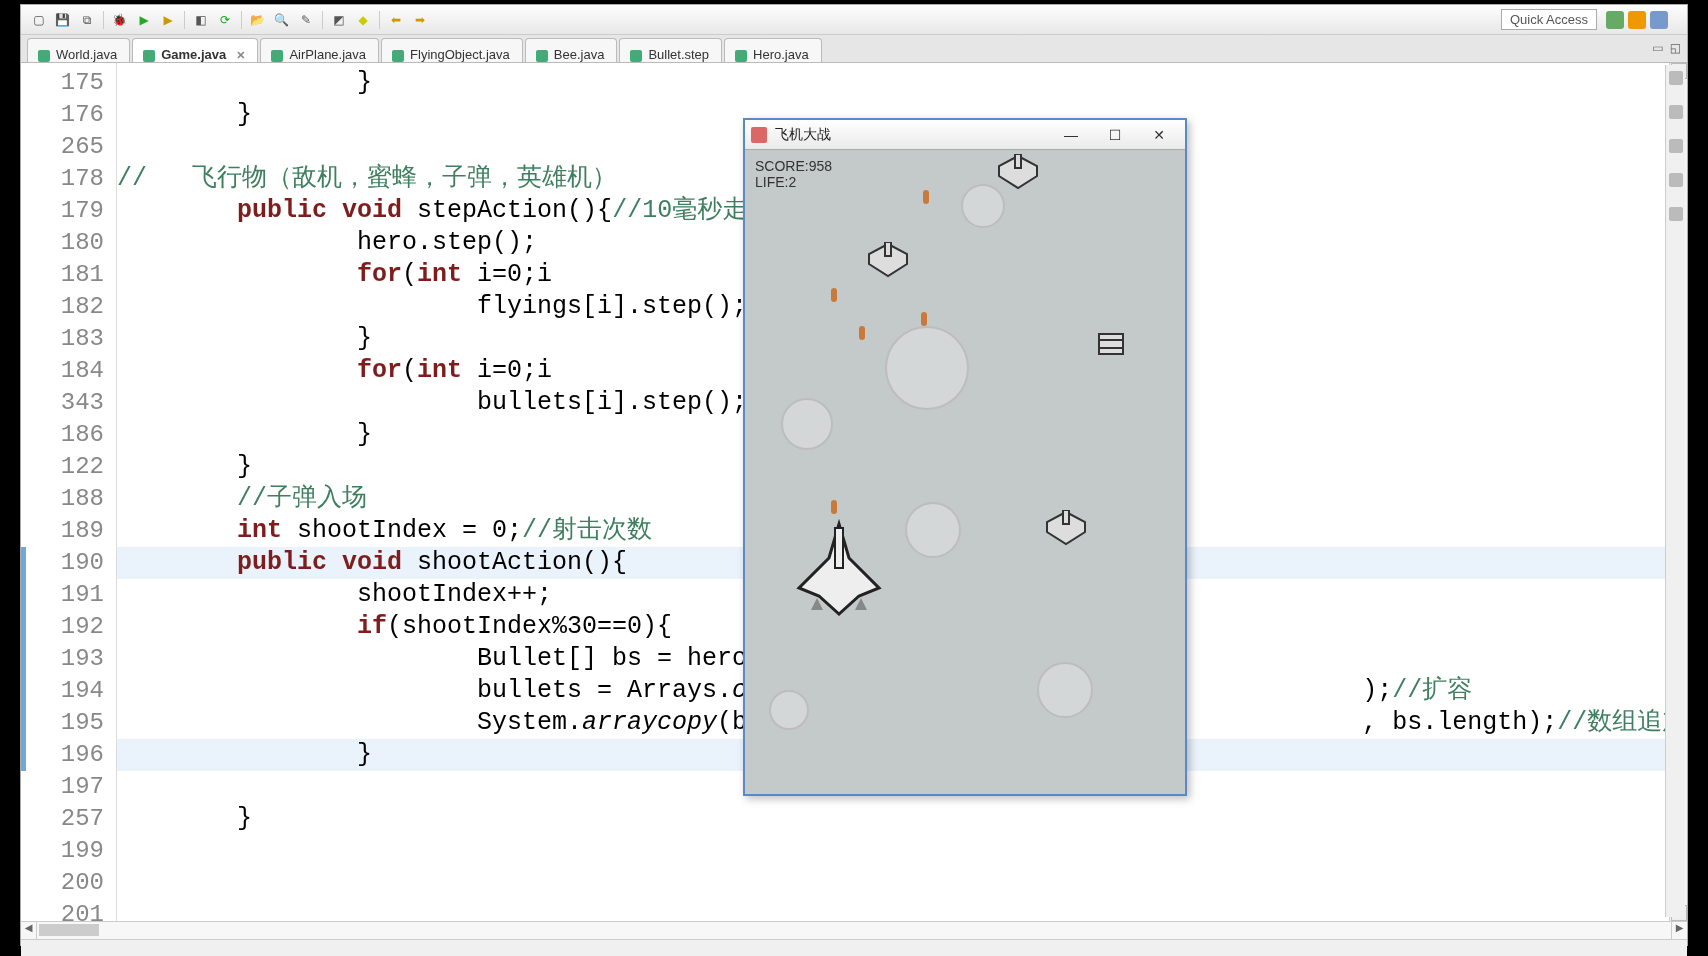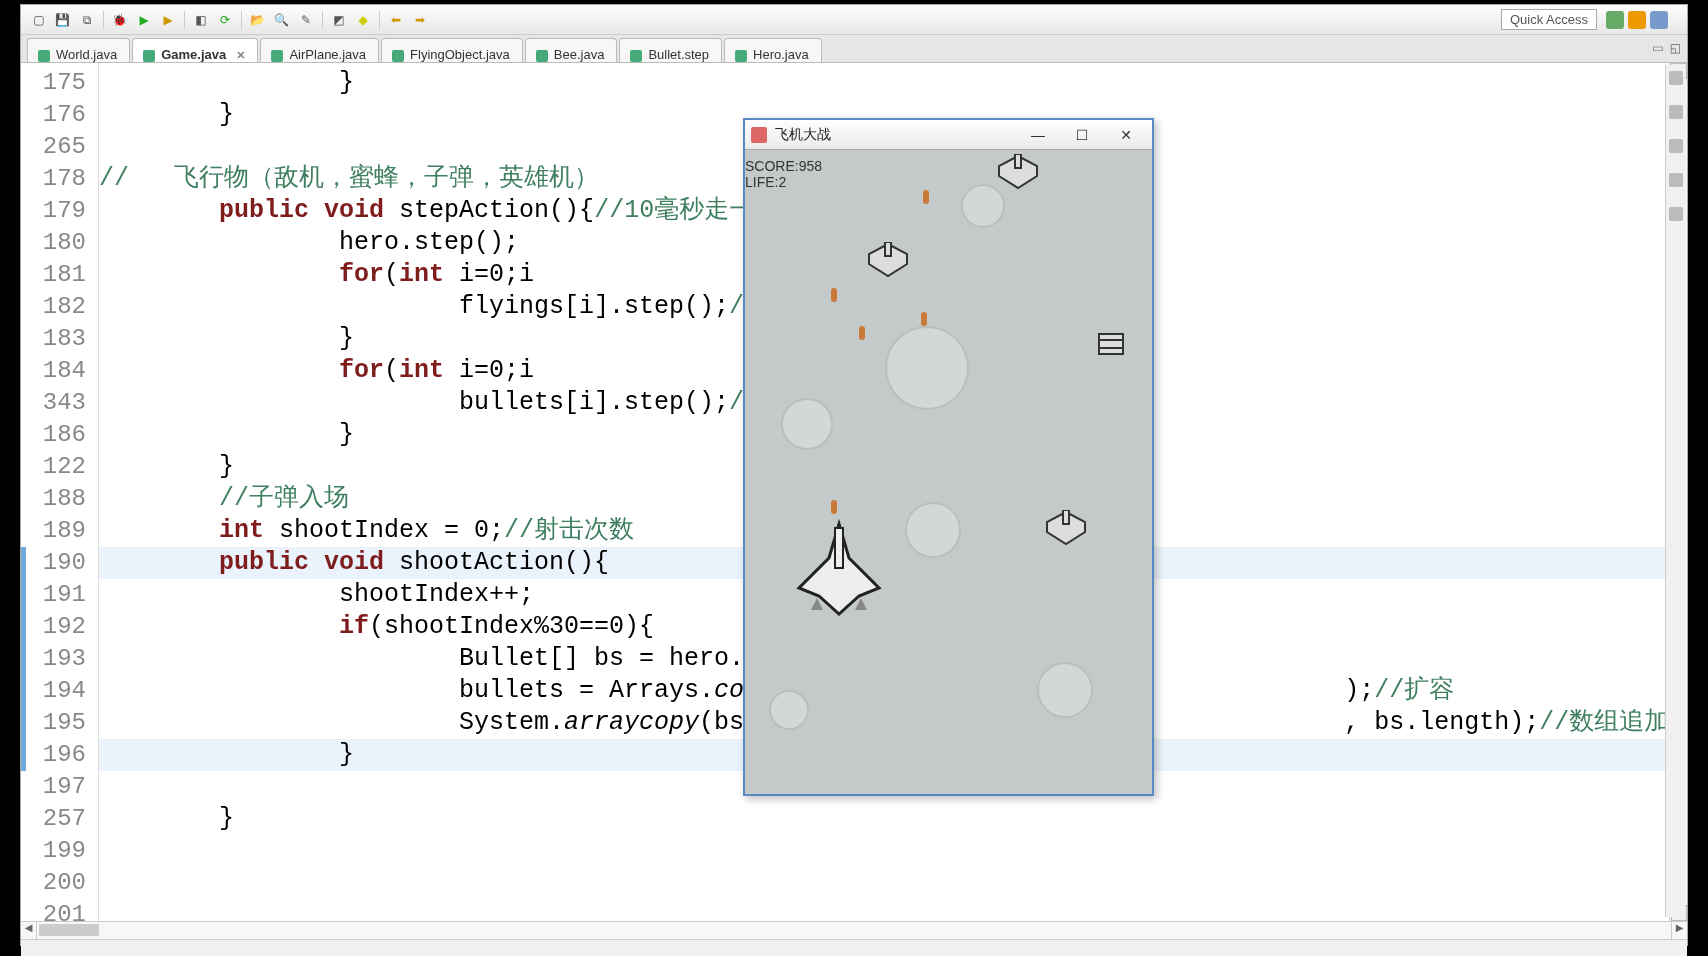--- a/index.html
+++ b/index.html
@@ -85,21 +85,21 @@
     display:inline-block;
   }
   .tab-close { font-size:11px; color:#888; margin-left:4px;}
   .tab-right-icons{position:absolute;right:6px;top:6px;display:flex;gap:6px;}
   .editor-area {
     display: flex;
     height: calc(100% - 58px - 24px);
     background: #fff;
   }
   .gutter {
-    width: 78px;
+    width: 96px;
     background: #fff;
     text-align: right;
     padding-top: 4px;
     border-right: 1px solid #ddd;
     user-select:none;
   }
   .line-no {
     font-family: "Consolas","Courier New",monospace;
     font-size: 24px;
     color: #888;
@@ -141,21 +141,21 @@
     position:absolute;right:2px;top:60px;bottom:28px;width:20px;
     background:#f0f0f0;border-left:1px solid #ccc;
     display:flex;flex-direction:column;align-items:center;gap:20px;padding-top:6px;
   }
   .outline-strip .oicon{width:14px;height:14px;background:#bbb;border-radius:2px;}
   
   .game-window {
     position: absolute;
     left: 743px;
     top: 118px;
-    width: 411px;
+    width: 444px;
     height: 678px;
     background: #fde047;
     border: 2px solid #5a8ac6;
     box-shadow: 3px 3px 8px rgba(0,0,0,.25);
     display:flex;flex-direction:column;
   }
   .titlebar {
     height: 30px;
     background: linear-gradient(#fff,#eaeaea);
     border-bottom:1px solid #aaa;
@@ -168,21 +168,21 @@
     background:#d66;border-radius:2px;
   }
   .win-btns {margin-left:auto;display:flex;gap:4px;}
   .win-btn {
     width:40px;height:24px;display:flex;align-items:center;justify-content:center;
     font-size:14px;color:#333;
   }
   .game-canvas {
     flex:1;position:relative;background:#c4c9ca;overflow:hidden;
   }
-  .hud {position:absolute;left:0;top:8px;font-size:14px;color:#333;font-family:Arial;}
+  .hud {position:absolute;left:10px;top:8px;font-size:14px;color:#333;font-family:Arial;}
   .sprite {position:absolute;}
   .enemy {width:46px;height:36px;}
   .enemy svg,.hero svg{width:100%;height:100%;}
   .bullet {width:6px;height:14px;background:#c97a3a;border-radius:3px;}
   .asteroid {border-radius:50%;border:2px solid #bdbdbd;background:#d4d7d8;}
   .hero {width:100px;height:100px;}
   .bee {width:36px;height:36px;}
 </style>
 </head>
 <body>

